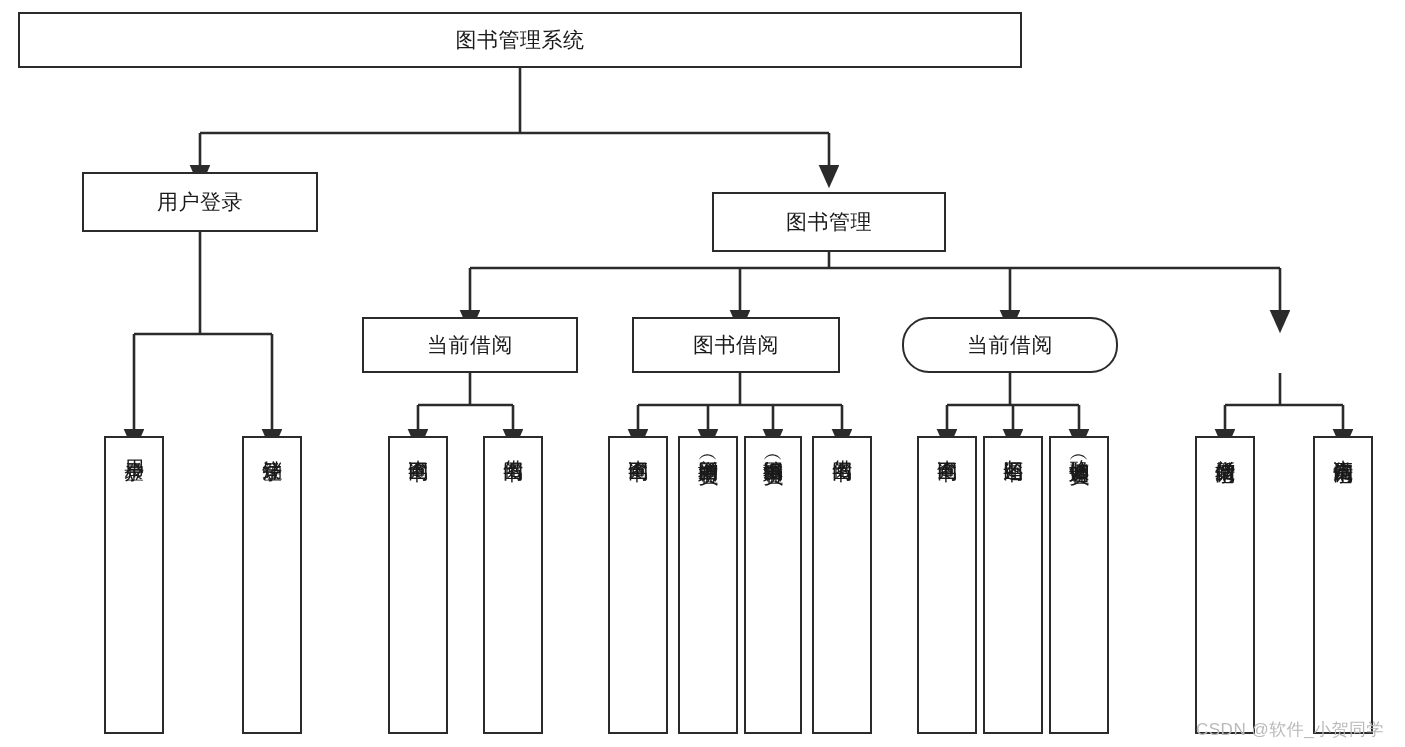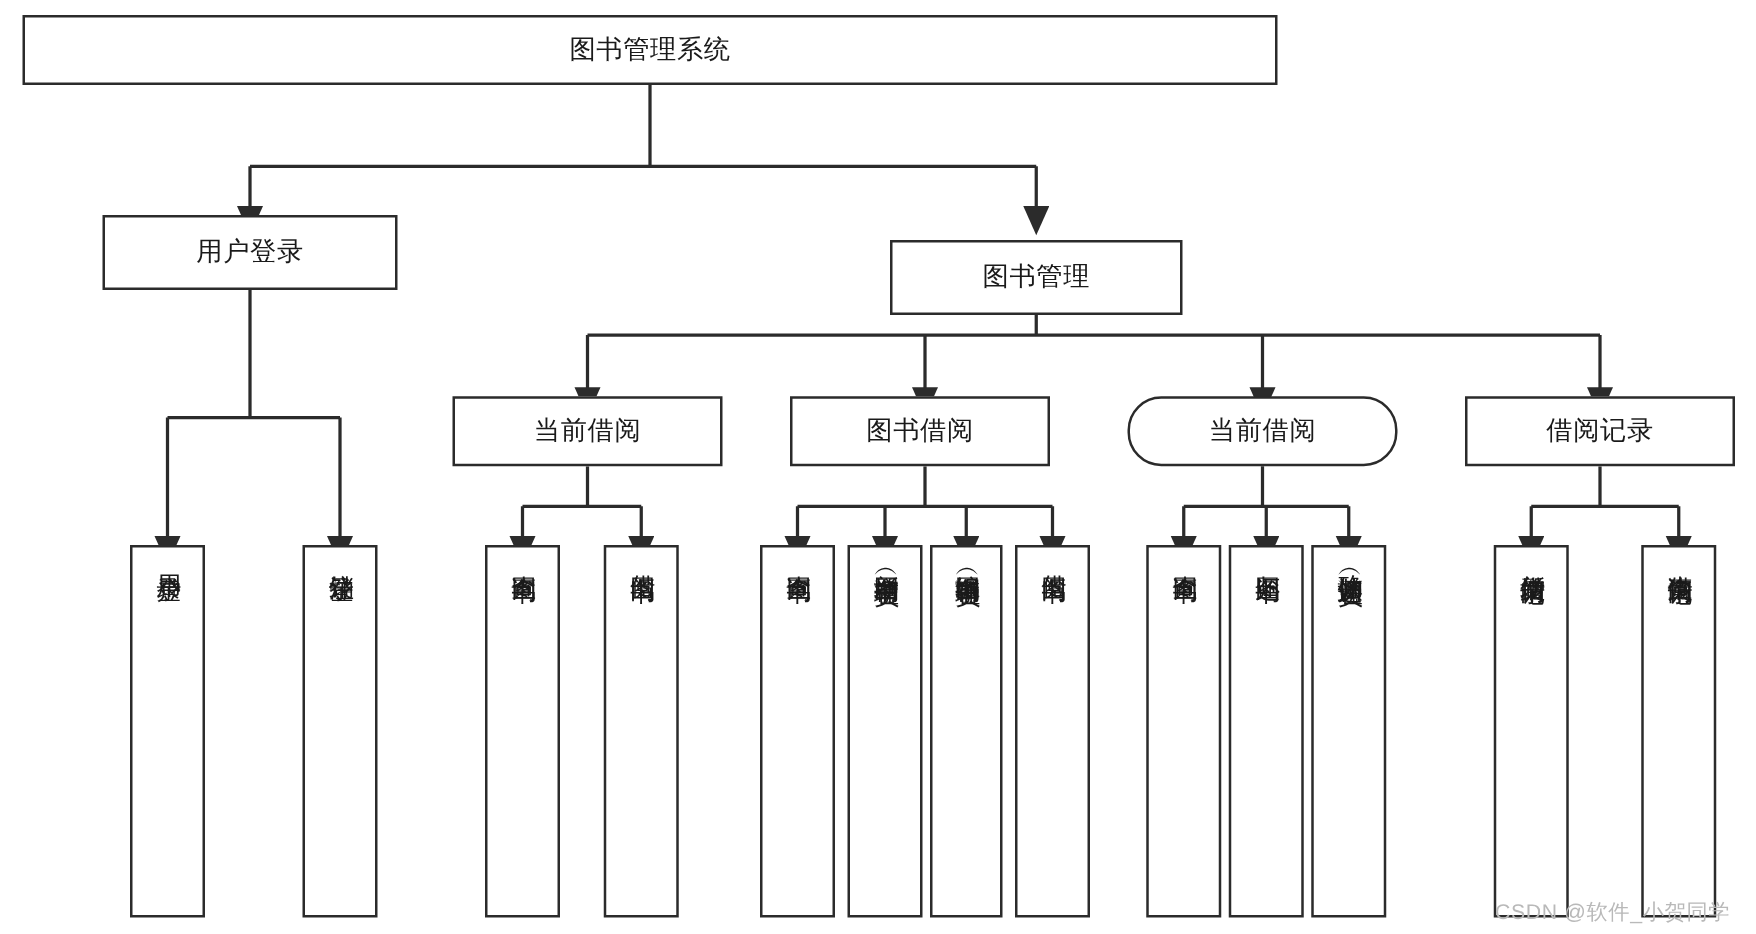--- a/index.html
+++ b/index.html
@@ -126,23 +126,20 @@
 
   <div class="node-box" style="left: 362px; top: 317px; width: 216px; height: 56px;">
     <span class="node-label">当前借阅</span>
   </div>
   <div class="node-box" style="left: 632px; top: 317px; width: 208px; height: 56px;">
     <span class="node-label">图书借阅</span>
   </div>
   <div class="node-box" style="left: 902px; top: 317px; width: 216px; height: 56px; border-radius: 27px;">
     <span class="node-label">当前借阅</span>
   </div>
-  <div class="node-box" style="left: 1172px; top: 317px; width: 216px; height: 56px;">
-    <span class="node-label">借阅记录</span>
-  </div>
 
   <div class="node-box vertical" style="left: 104px; top: 436px; width: 60px; height: 298px;">
     <span class="node-label">用户登录</span>
   </div>
   <div class="node-box vertical" style="left: 242px; top: 436px; width: 60px; height: 298px;">
     <span class="node-label">注销登录</span>
   </div>
   <div class="node-box vertical" style="left: 388px; top: 436px; width: 60px; height: 298px;">
     <span class="node-label">查询图书</span>
   </div>

